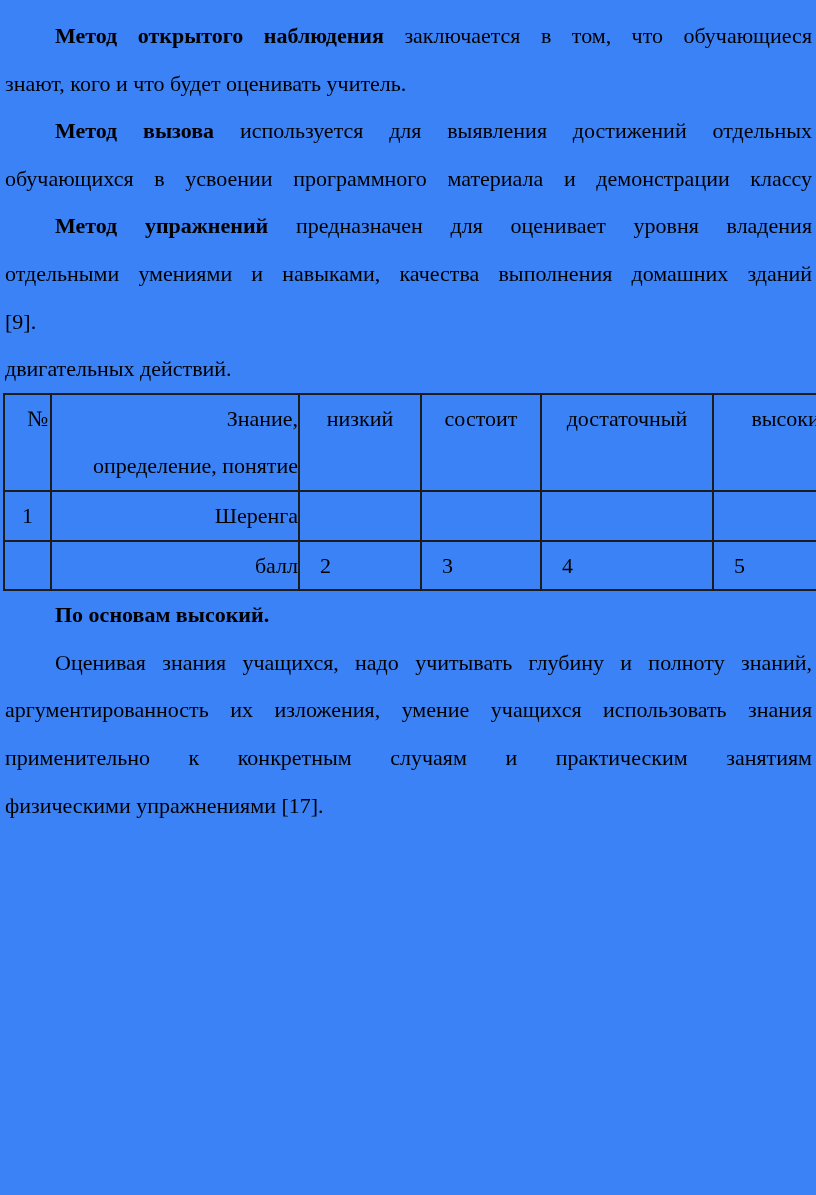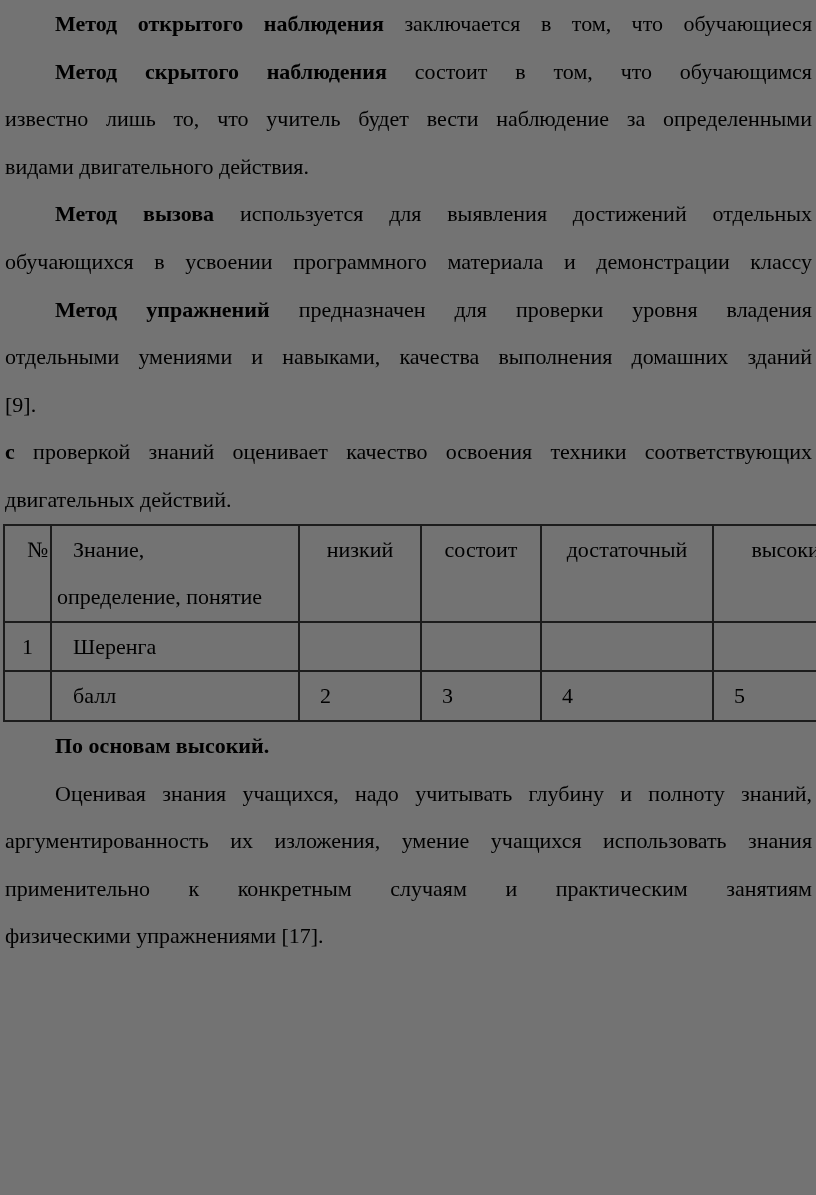--- a/index.html
+++ b/index.html
@@ -5,23 +5,23 @@
   html, body {
     margin: 0;
     padding: 0;
     background: #ffffff;
   }
   .page {
     position: relative;
     width: 816px;
     height: 1195px;
     box-sizing: border-box;
-    padding: 0 4px 0 5px;
+    padding: 12px 4px 0 5px;
     overflow: hidden;
-    background: #737373;
+    background: #3b82f6;
     color: #000000;
     font-family: "Liberation Serif", "DejaVu Serif", serif;
     font-size: 22px;
     line-height: 47.6px;
   }
   .para { margin: 0; }
   .line {
     height: 47.6px;
     text-align: justify;
     text-align-last: justify;
@@ -45,52 +45,47 @@
     overflow: hidden;
   }
   .ktable thead tr { height: 95px; }
   .ktable tbody tr.r0 { height: 49px; }
   .ktable tbody tr.r1 { height: 45px; }
   .ktable thead th { vertical-align: top; }
   .ktable tbody td { vertical-align: middle; }
   .ktable .c-num { text-align: right; padding-right: 2px; }
   .ktable tbody .c-num { text-align: center; padding-right: 0; }
   .ktable .c-label {
-    text-align: left;
+    text-align: right;
     padding-left: 5px;
     text-indent: 16px;
     white-space: pre-line;
   }
   .ktable .c-score { text-align: center; margin-left: 20px; }
   .ktable tbody .c-score { text-align: left; padding-left: 20px; }
 </style>
 </head>
 <body>
 
 <div class="page">
   <div id="paras-top">
       <div class="para">
         <div class="line first"><span class="b">Метод открытого наблюдения</span><span> заключается в том, что обучающиеся</span></div>
-      </div>
-      <div class="para">
-        <div class="line first"><span class="b">Метод скрытого наблюдения</span><span> состоит в том, что обучающимся</span></div>
-        <div class="line"><span>известно лишь то, что учитель будет вести наблюдение за определенными</span></div>
-        <div class="line last"><span>видами двигательного действия.</span></div>
+        <div class="line last"><span>знают, кого и что будет оценивать учитель.</span></div>
       </div>
       <div class="para">
         <div class="line first"><span class="b">Метод вызова</span><span> используется для выявления достижений отдельных</span></div>
         <div class="line"><span>обучающихся в усвоении программного материала и демонстрации классу</span></div>
       </div>
       <div class="para">
-        <div class="line first"><span class="b">Метод упражнений</span><span> предназначен для проверки уровня владения</span></div>
+        <div class="line first"><span class="b">Метод упражнений</span><span> предназначен для оценивает уровня владения</span></div>
         <div class="line"><span>отдельными умениями и навыками, качества выполнения домашних зданий</span></div>
         <div class="line last"><span>[9].</span></div>
       </div>
       <div class="para">
-        <div class="line"><span class="b">с</span><span> проверкой знаний оценивает качество освоения техники соответствующих</span></div>
         <div class="line last"><span>двигательных действий.</span></div>
       </div>
     </div>
 
   <table class="ktable">
     <colgroup>
       <col style="width:47px">
       <col style="width:248px">
       <col style="width:122px">
       <col style="width:120px">

